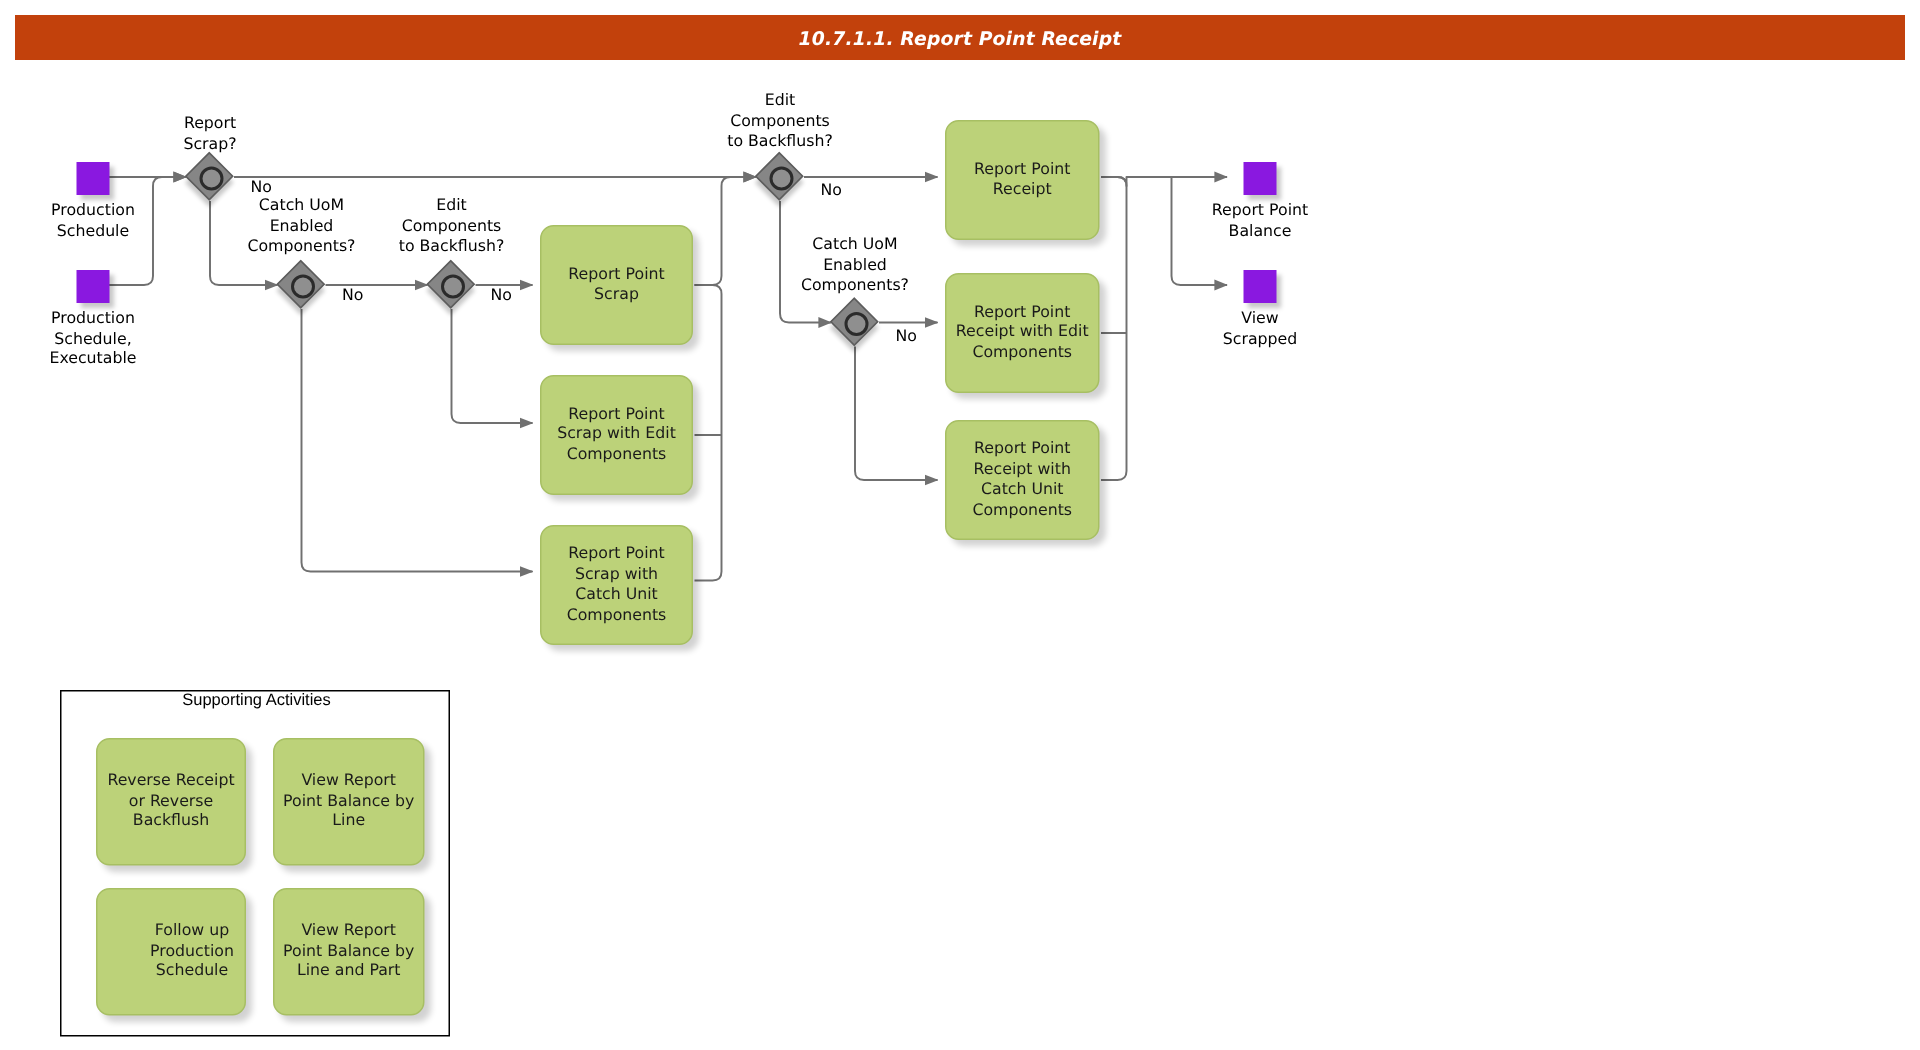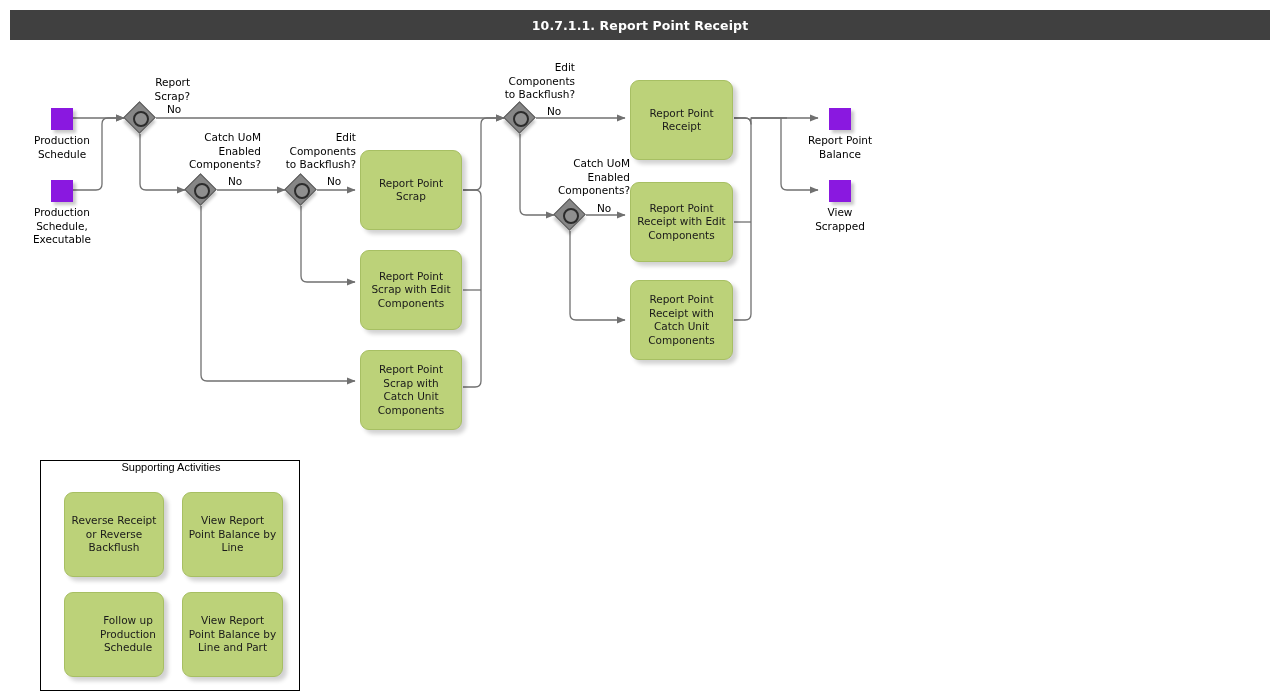--- a/index.html
+++ b/index.html
@@ -17,24 +17,25 @@
     color: #1a1a1a;
   }
 
   
   #title-bar {
     position: absolute;
     left: 10px;
     top: 10px;
     width: 1260px;
     height: 30px;
-    background: #404040;
+    background: #c2410c;
     display: flex;
     align-items: center;
     justify-content: center;
+    font-style: italic;
   }
   #title-bar .title-text {
     color: #ffffff;
     font-size: 12.5px;
     font-weight: bold;
     font-family: "DejaVu Sans", sans-serif;
     letter-spacing: 0.1px;
   }
 
   
@@ -94,32 +95,33 @@
     width: 12px;
     height: 12px;
     border-radius: 50%;
     border: 2px solid #2b2b2b;
     background: #8f8f8f;
   }
   .gateway-label {
     position: absolute;
     font-size: 10.5px;
     line-height: 13.5px;
-    text-align: right;
+    text-align: center;
     white-space: pre-line;
     font-family: "DejaVu Sans", sans-serif;
     color: #000000;
   }
 
   
   .edge-label {
     position: absolute;
     font-size: 10.5px;
     font-family: "DejaVu Sans", sans-serif;
     color: #000000;
+    margin-top: 16px;
   }
 
   
   .activity {
     position: absolute;
     background: #bcd279;
     border: 1px solid #a7bf63;
     border-radius: 9px;
     box-shadow: 4px 4px 4px rgba(0,0,0,0.18);
     display: flex;

